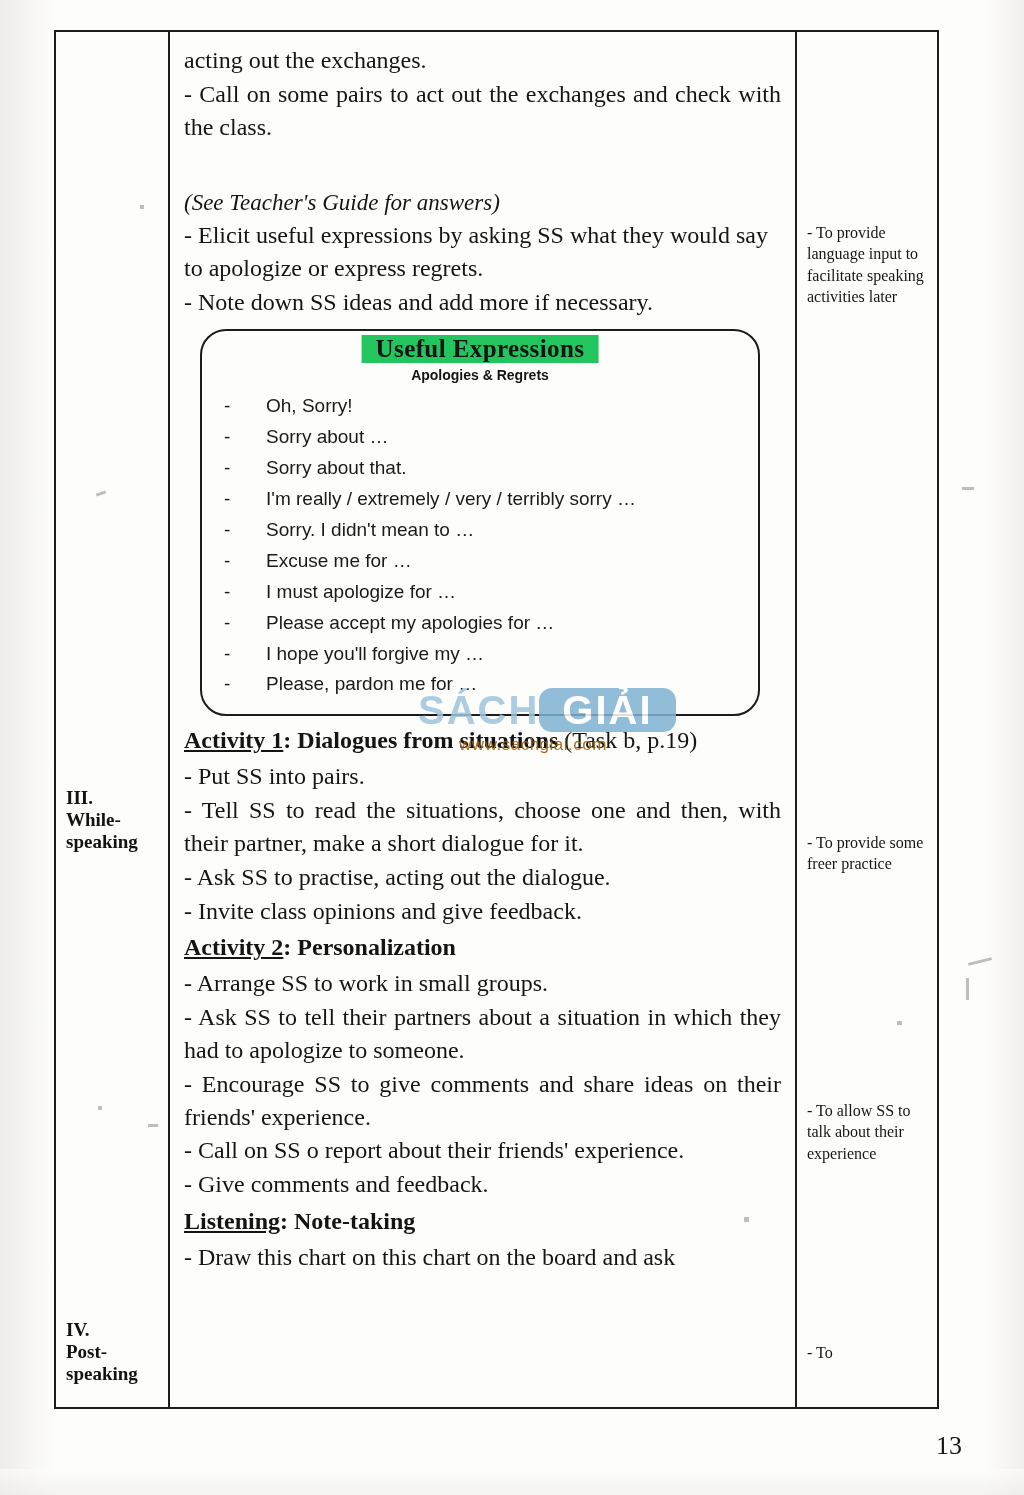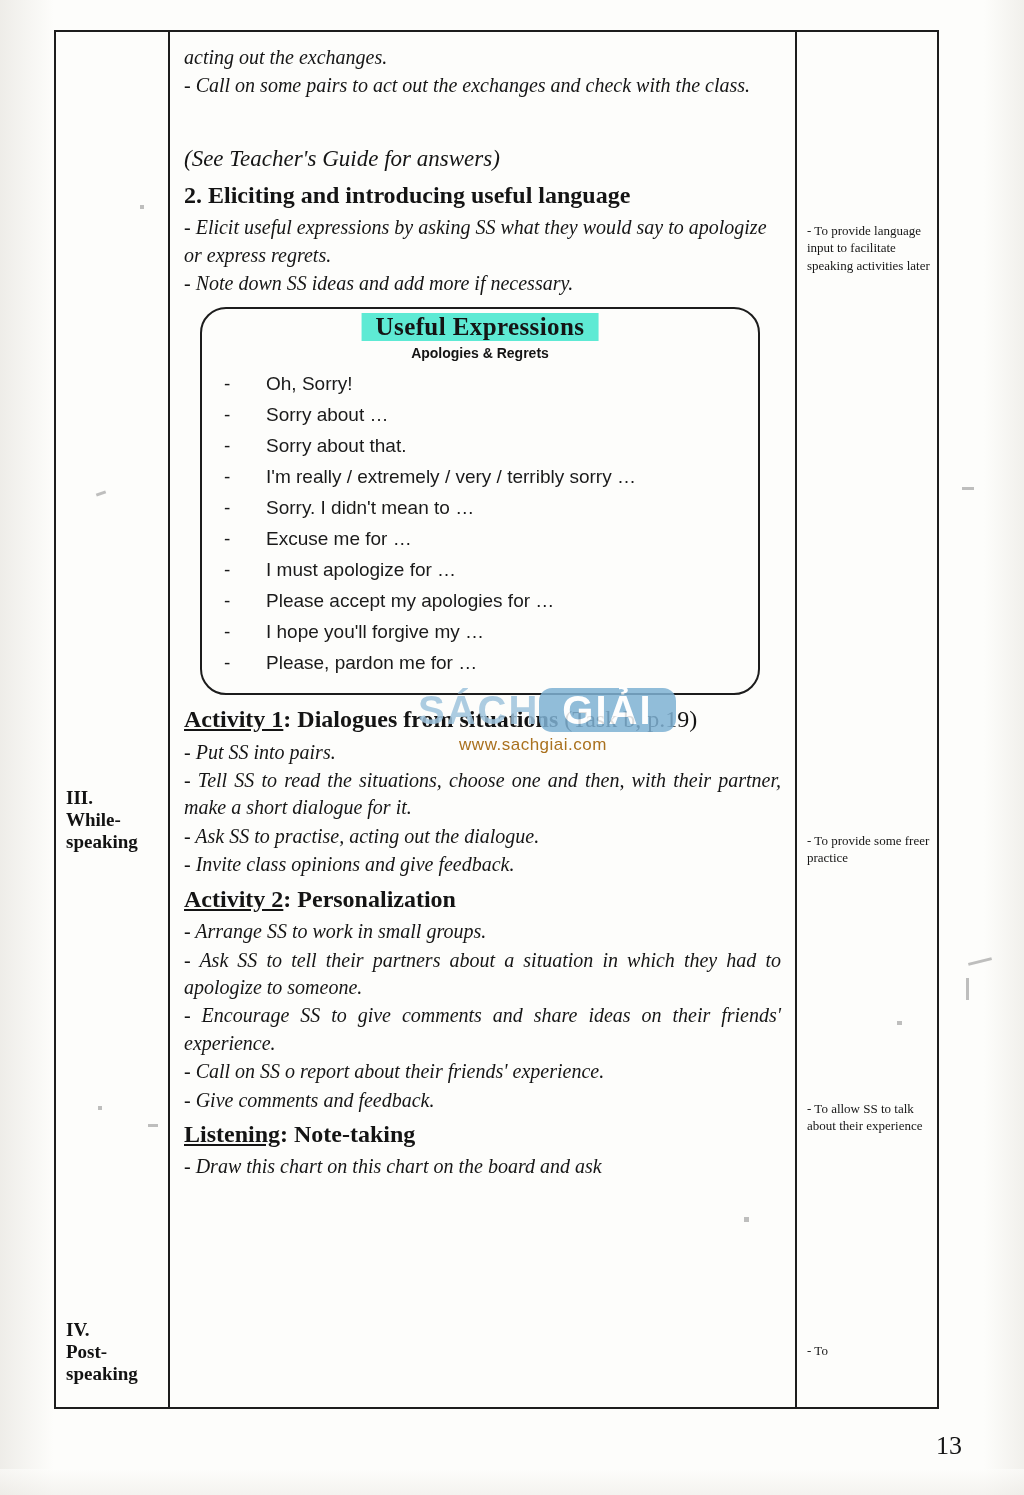--- a/index.html
+++ b/index.html
@@ -88,26 +88,25 @@
     font-weight: bold;
     font-size: 19px;
     line-height: 1.16;
     color: #121212;
   }
   .stage .num { display: block; }
   .stage .name { display: block; }
 
   
   .line {
-    font-size: 20px;
+    font-size: 24px;
     line-height: 1.37;
     margin: 0 0 1px 0;
     color: #151515;
     text-align: justify;
-    font-style: italic;
   }
   .line.nojust { text-align: left; }
   .ital {
     font-style: italic;
     font-size: 23px;
     margin-top: 43px;
   }
   .bold-h {
     font-weight: bold;
     font-size: 24px;
@@ -138,21 +137,21 @@
     position: relative;
     background: transparent;
   }
   
   .ue-title {
     text-align: center;
     font-weight: bold;
     font-size: 25px;
     letter-spacing: .4px;
     margin: -26px 0 0 0;
-    background: #5eead4;
+    background: #22c55e;
     display: inline-block;
     position: relative;
     left: 50%;
     transform: translateX(-50%);
     padding: 0 14px;
     font-family: "Liberation Serif", serif;
   }
   .ue-sub {
     text-align: center;
     font-weight: bold;
@@ -175,21 +174,21 @@
   .ue-list .dash {
     width: 42px;
     flex: 0 0 42px;
   }
 
   
   .aim {
     position: absolute;
     left: 10px;
     right: 6px;
-    font-size: 13px;
+    font-size: 16px;
     line-height: 1.33;
     color: #161616;
   }
 
   
   .watermark {
     position: absolute;
     left: 418px;
     top: 688px;
     width: 230px;
@@ -266,21 +265,20 @@
         <span class="name">Post-</span>
         <span class="name">speaking</span>
       </div>
     </div>
 
     <div class="col-body">
 
       <p class="line nojust">acting out the exchanges.</p>
       <p class="line">- Call on some pairs to act out the exchanges and check with the class.</p>
       <p class="line ital nojust">(See Teacher's Guide for answers)</p>
-      <p class="bold-h">2. Eliciting and introducing useful language</p>
       <p class="line nojust">- Elicit useful expressions by asking SS what they would say to apologize or express regrets.</p>
       <p class="line nojust">- Note down SS ideas and add more if necessary.</p>
 
       <div class="ue-box">
         <div class="ue-title">Useful Expressions</div>
         <div class="ue-sub">Apologies &amp; Regrets</div>
         <ul class="ue-list">
           <li>
               <span class="dash">-</span>
               <span>Oh, Sorry!</span>

